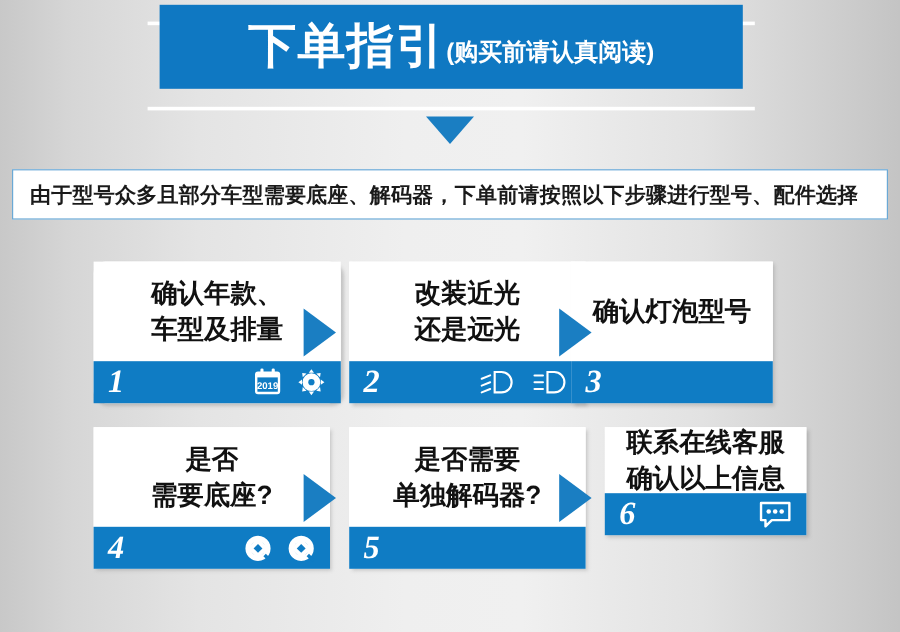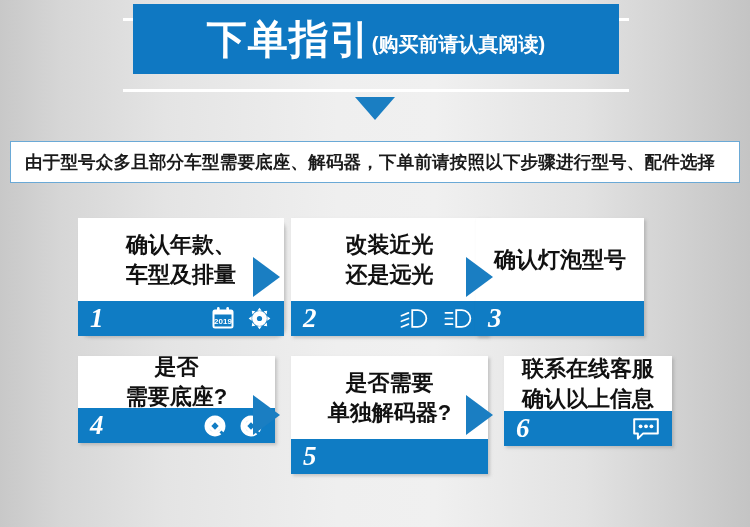--- a/index.html
+++ b/index.html
@@ -275,21 +275,21 @@
   <div class="card" style="left:476px; top:8px; width:168px; height:118px;text-decoration:underline;">
     <div class="card-body">
       <div class="card-line">确认灯泡型号</div>
     </div>
     <div class="card-foot">
       <span class="card-num">3</span>
       <span class="foot-icons"></span>
     </div>
   </div>
 
-  <div class="card" style="left:78px; top:146px; width:197px; height:87px;">
+  <div class="card" style="left:78px; top:146px; width:197px; height:118px;">
     <div class="card-body">
       <div class="card-line">是否</div>
       <div class="card-line">需要底座?</div>
     </div>
     <div class="card-foot">
       <span class="card-num">4</span>
       <span class="foot-icons">
         <span class="icon">
           <svg width="24" height="24" viewBox="0 0 24 24">
             <path d="M12 1.5 a10.5 10.5 0 1 1 -0.01 0 z M12 6 a6 6 0 1 0 0.01 0 z" fill="#ffffff"></path>

